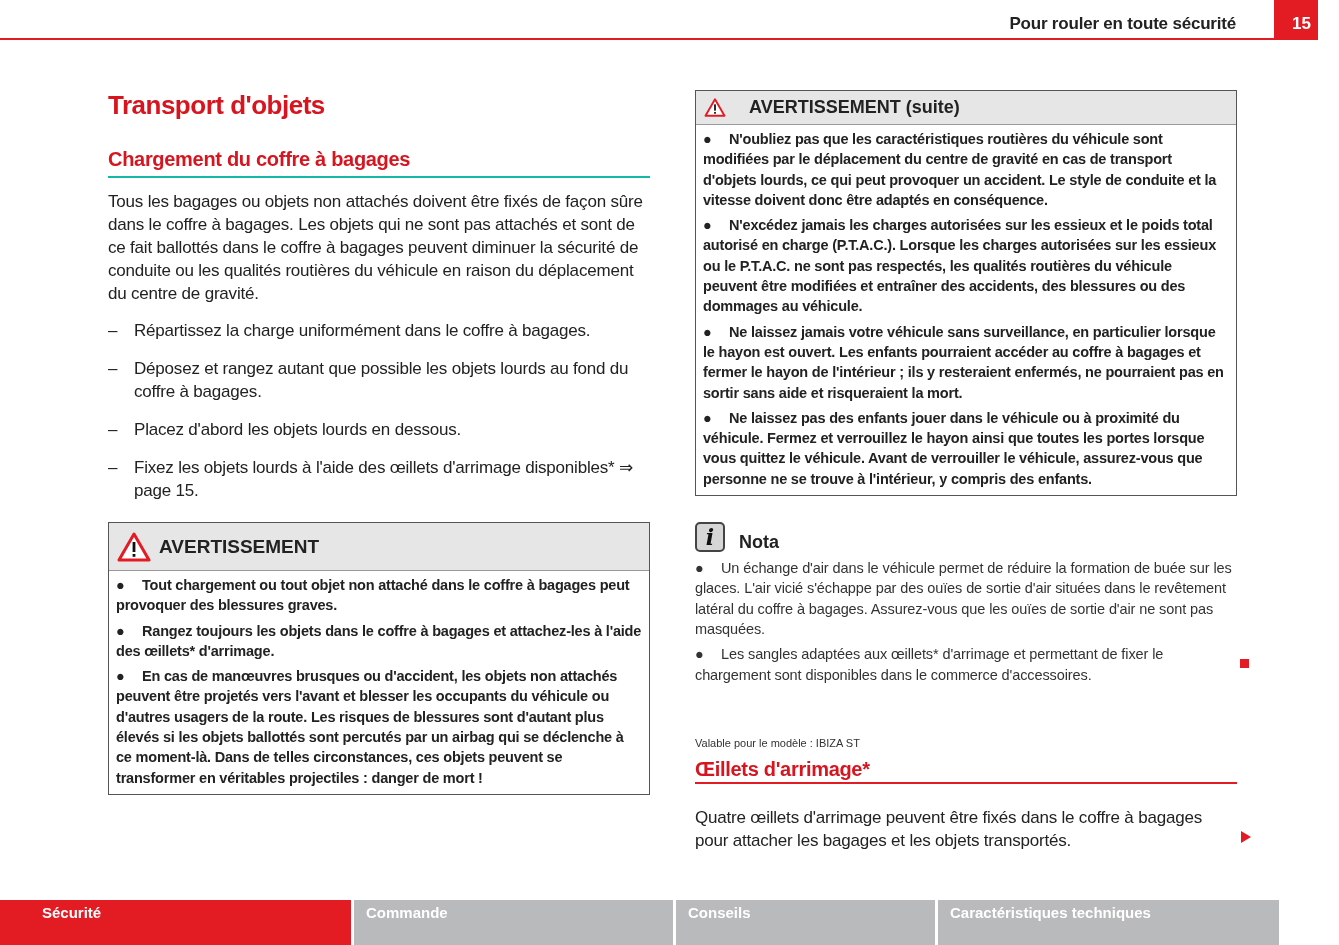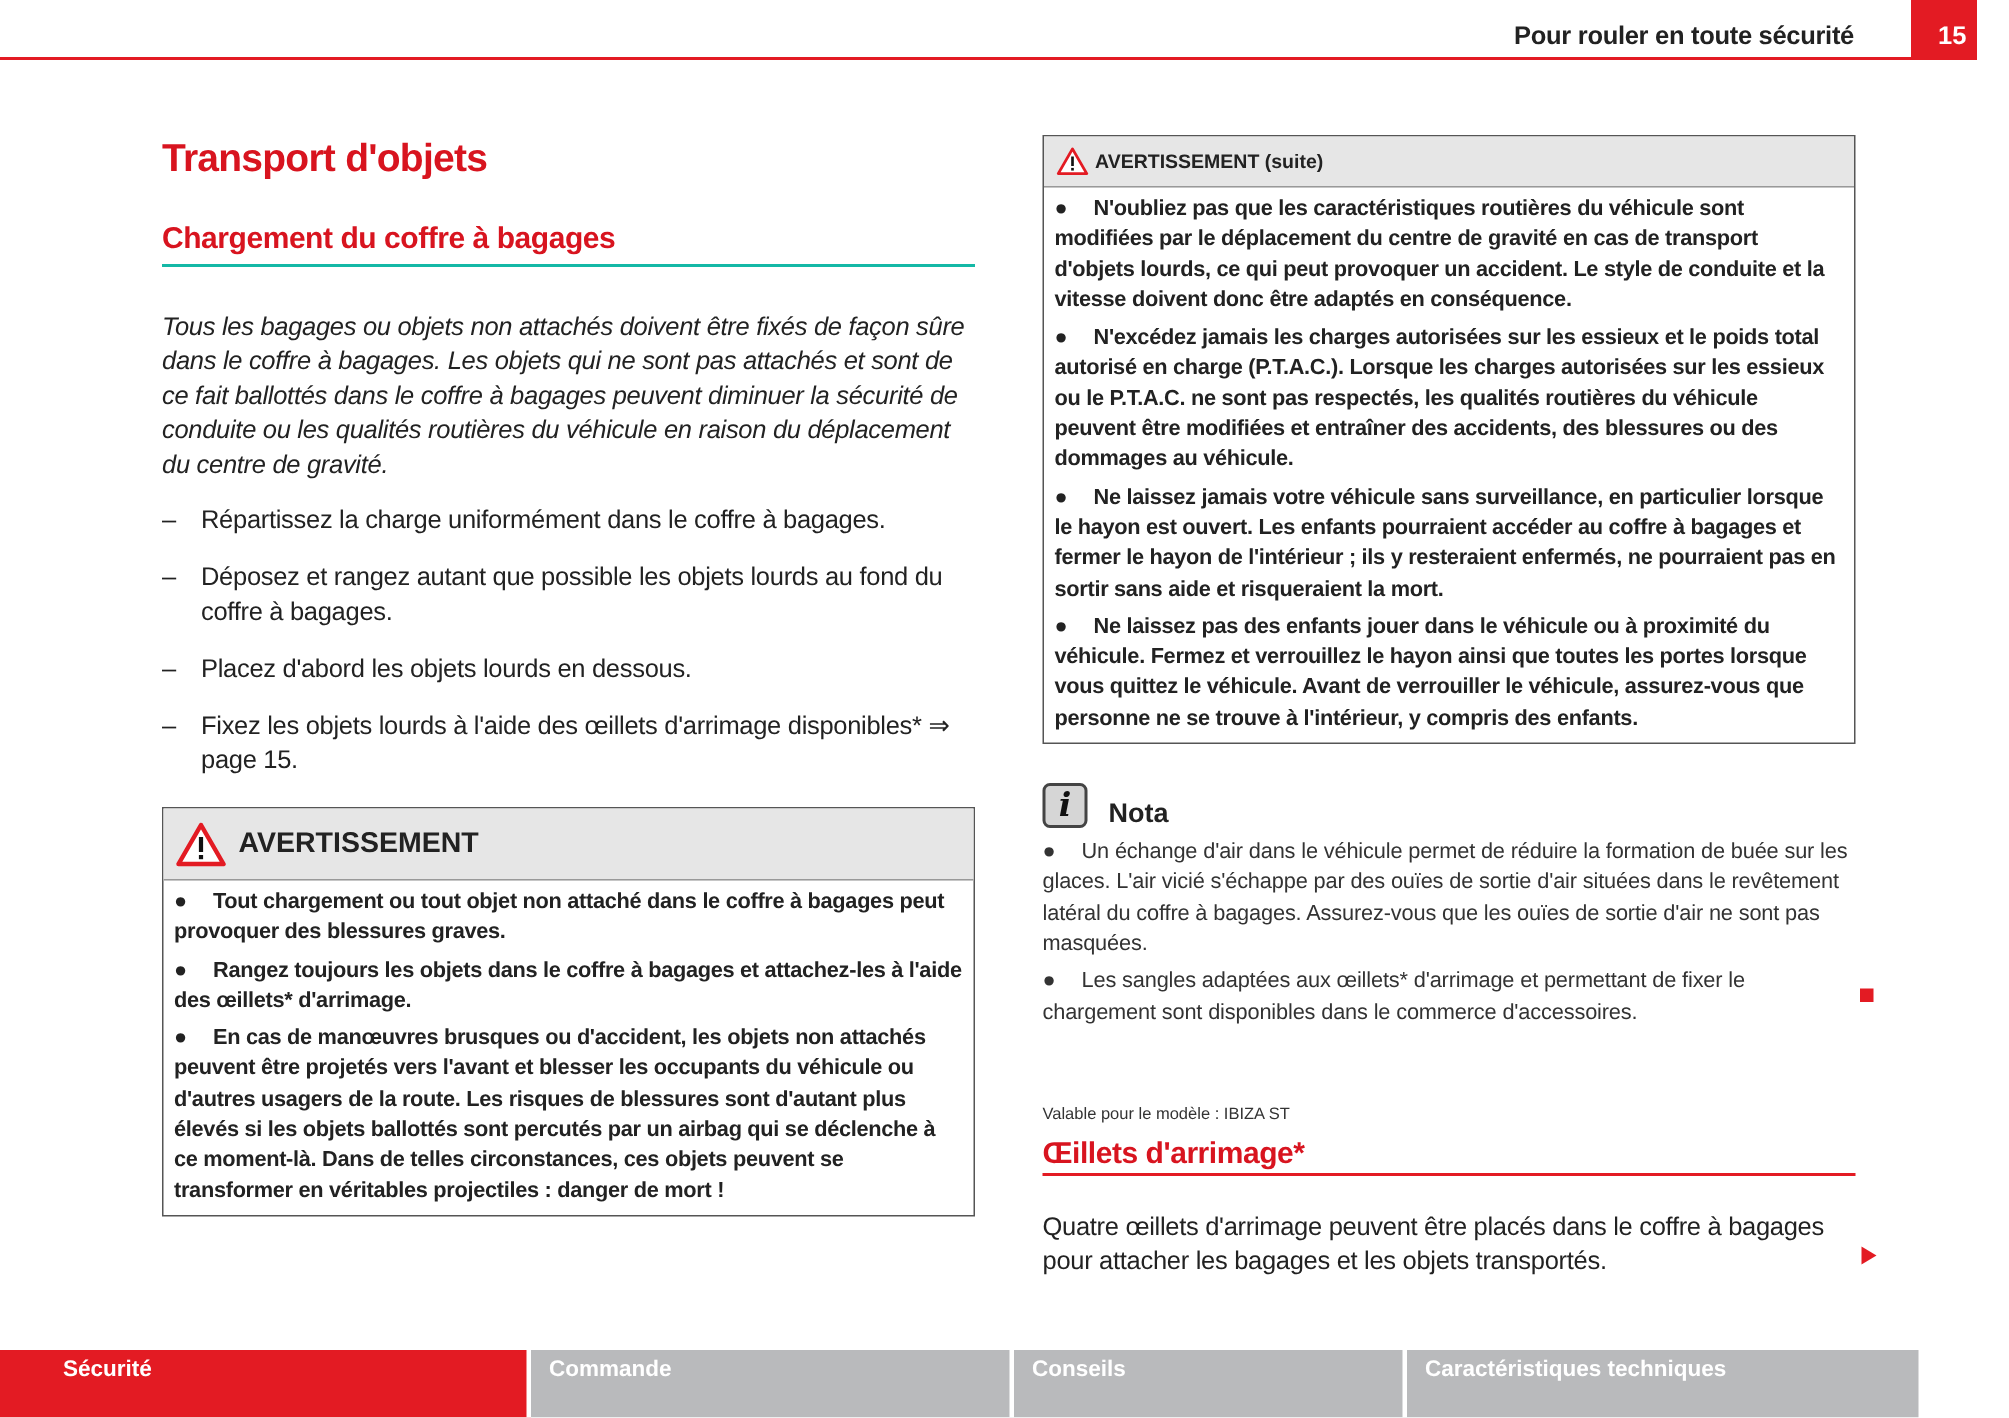--- a/index.html
+++ b/index.html
@@ -10,32 +10,32 @@
   .header-line { position:absolute; left:0; top:38px; width:1274px; height:2px; background:#e31b23; }
   .page-num { position:absolute; left:1274px; top:0; width:44px; height:40px; background:#e31b23; color:#fff; font-size:17px; font-weight:bold; padding:14px 0 0 18px; }
 
   .col-left { position:absolute; left:108px; top:88px; width:542px; }
   .col-right { position:absolute; left:695px; top:90px; width:542px; }
 
   h1.section-title { font-size:26px; color:#d8141f; font-weight:bold; letter-spacing:-0.5px; line-height:34px; }
   h2.sub-title { margin-top:24px; font-size:20px; color:#d8141f; font-weight:bold; letter-spacing:-0.3px; padding-bottom:4px; border-bottom:2px solid #14b8a6; line-height:26px; }
 
   .body-text { font-size:17px; line-height:23px; color:#222; letter-spacing:-0.2px; }
-  .intro { margin-top:28px;font-style:italic; }
+  .intro { margin-top:12px; }
   .dash-list { list-style:none; margin-top:14px; }
   .dash-list li { position:relative; padding-left:26px; font-size:17px; line-height:23px; margin-bottom:15px; letter-spacing:-0.2px; }
   .dash-list li .dash { position:absolute; left:0; top:0; }
 
   .warn-box { border:1px solid #555; margin-top:18px; }
   .warn-head { background:#e6e6e6; border-bottom:1px solid #999; display:flex; align-items:center; padding:0 8px; }
   .warn-head.big { height:48px; }
   .warn-head.small { height:34px; }
   .warn-head .label { font-weight:bold; color:#222; }
   .warn-head.big .label { font-size:19px; margin-left:8px; }
-  .warn-head.small .label { font-size:13px; margin-left:4px; }
+  .warn-head.small .label { font-size:18px; margin-left:23px; }
   .warn-body { padding:4px 7px 6px 7px; }
   .warn-item { font-size:14.5px; line-height:20.3px; font-weight:bold; color:#222; margin-bottom:5px; letter-spacing:-0.2px; }
   .warn-item:last-child { margin-bottom:0; }
   .bullet { display:inline-block; width:26px; }
 
   .note-head { display:flex; align-items:center; margin-top:24px; }
   .note-icon { width:30px; height:30px; border:2px solid #444; border-radius:5px; background:#d6d6d6; display:flex; align-items:center; justify-content:center; font-family:"DejaVu Serif", serif; font-weight:bold; font-style:italic; font-size:22px; color:#111; }
   .note-label { font-size:18px; font-weight:bold; margin-left:14px; margin-top:12px; color:#222; }
   .note-item { font-size:14.5px; line-height:20.3px; color:#333; margin-top:5px; letter-spacing:-0.1px; }
   .note-body { margin-top:4px; }
@@ -113,21 +113,21 @@
   <div class="note-body">
     <p class="note-item"><span class="bullet">●</span><span>Un échange d'air dans le véhicule permet de réduire la formation de buée sur les glaces. L'air vicié s'échappe par des ouïes de sortie d'air situées dans le revêtement latéral du coffre à bagages. Assurez-vous que les ouïes de sortie d'air ne sont pas masquées.</span></p>
     <p class="note-item"><span class="bullet">●</span><span>Les sangles adaptées aux œillets* d'arrimage et permettant de fixer le chargement sont disponibles dans le commerce d'accessoires.</span></p>
   </div>
 </div>
 
 <div class="end-square"></div>
 
 <div class="model-note">Valable pour le modèle : IBIZA ST</div>
 <div class="sub2">Œillets d'arrimage*</div>
-<p class="body-text sub2-text">Quatre œillets d'arrimage peuvent être placés dans le coffre à bagages pour attacher les bagages et les objets transportés.</p>
+<p class="body-text sub2-text">Quatre œillets d'arrimage peuvent être fixés dans le coffre à bagages pour attacher les bagages et les objets transportés.</p>
 <div class="cont-arrow"></div>
 
 <div class="footer">
   <div class="tab active" style="width:354px;">Sécurité</div>
   <div class="tab inactive" style="width:322px;">Commande</div>
   <div class="tab inactive" style="width:262px;">Conseils</div>
   <div class="tab inactive" style="width:341px; border-right:none;">Caractéristiques techniques</div>
 </div>
 
 </body></html>

